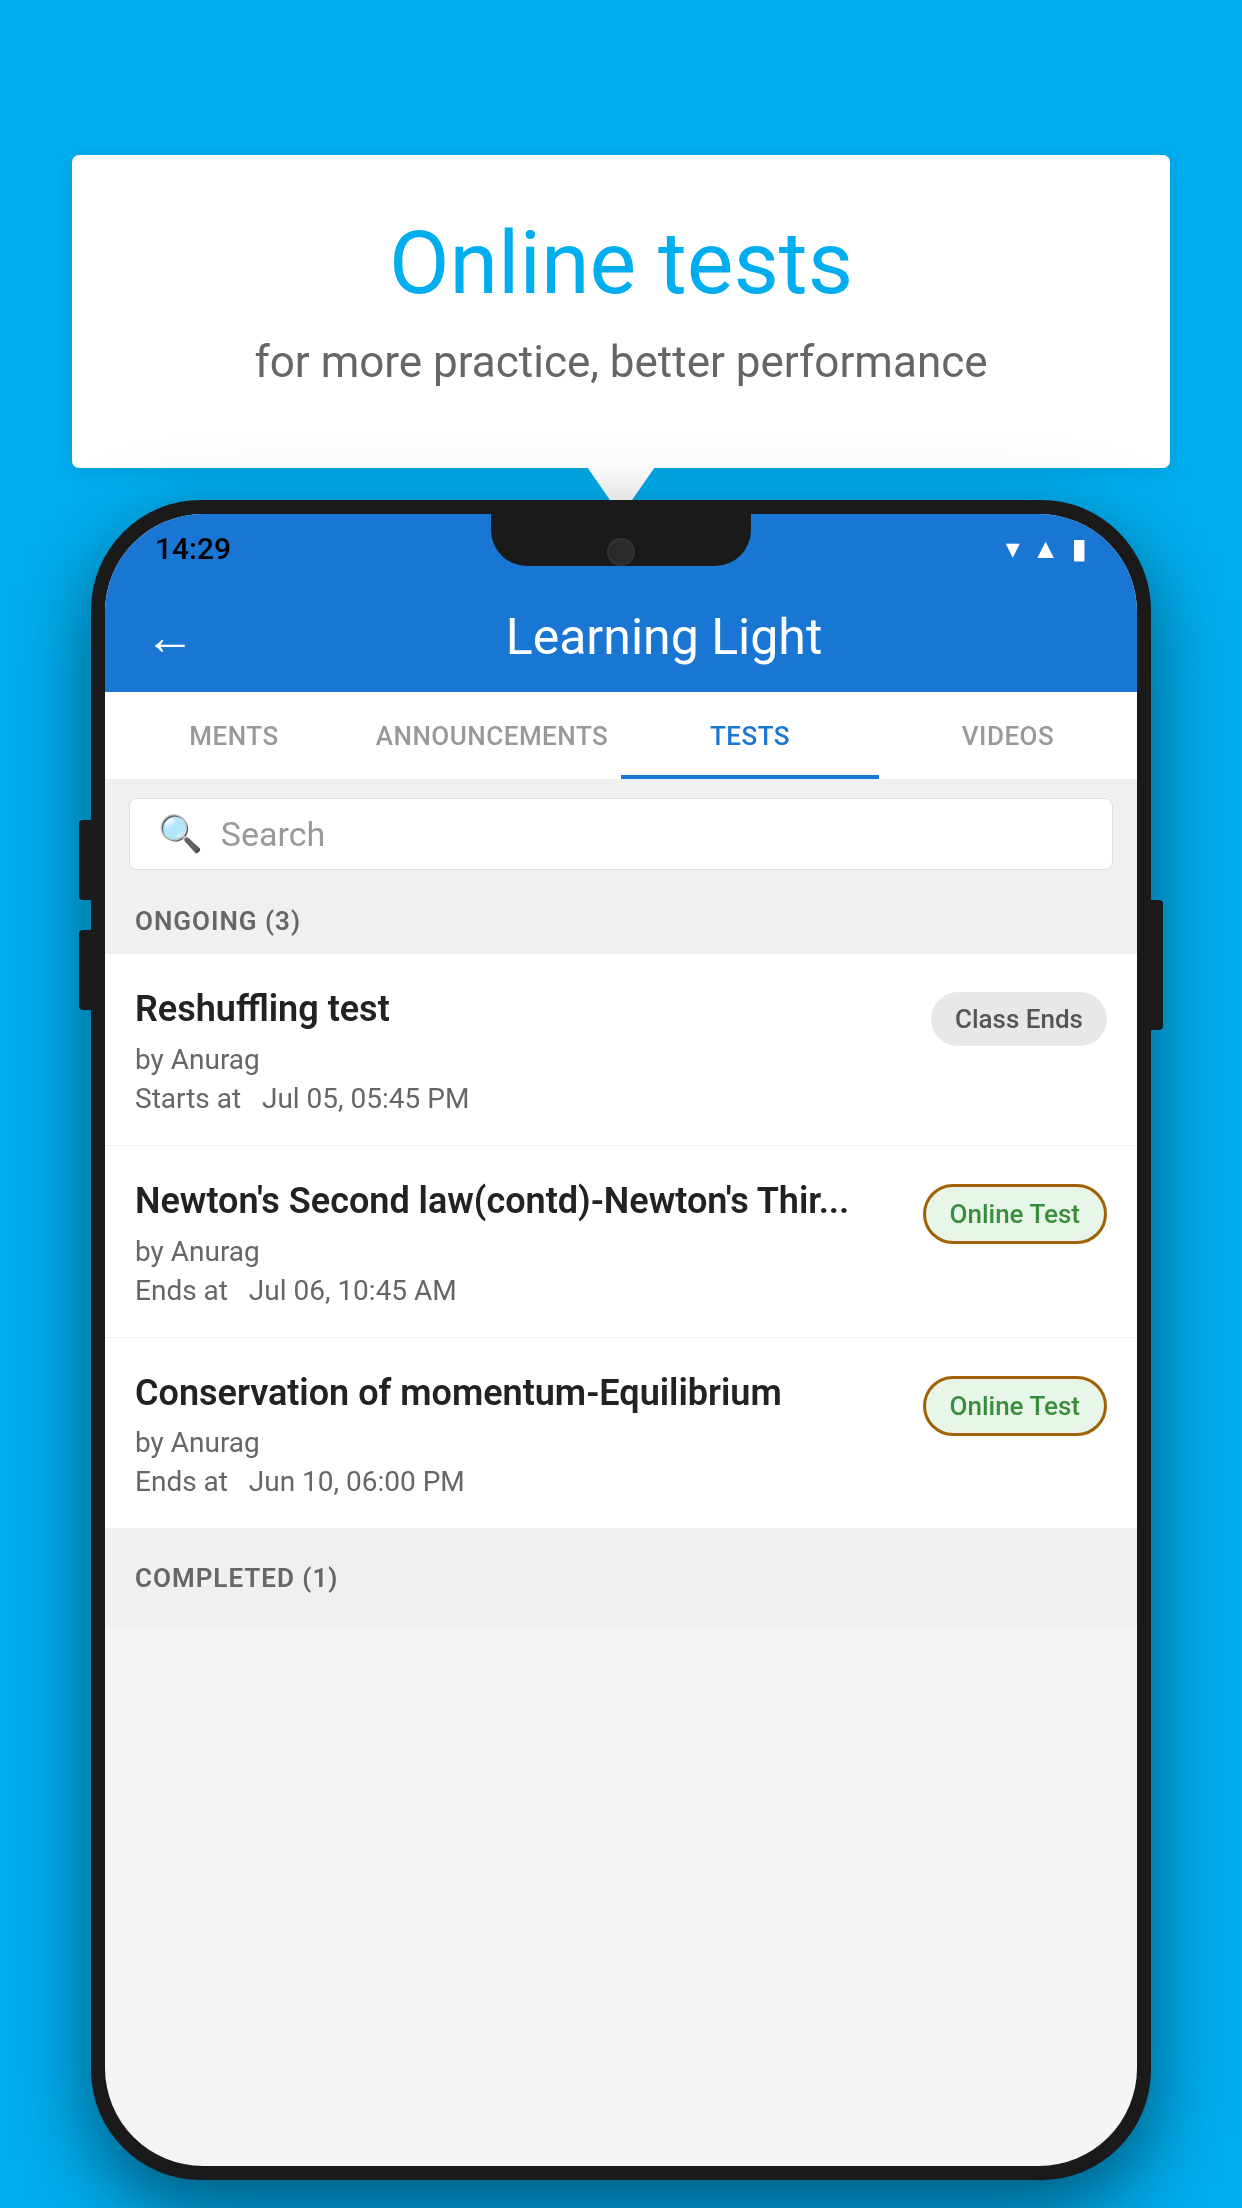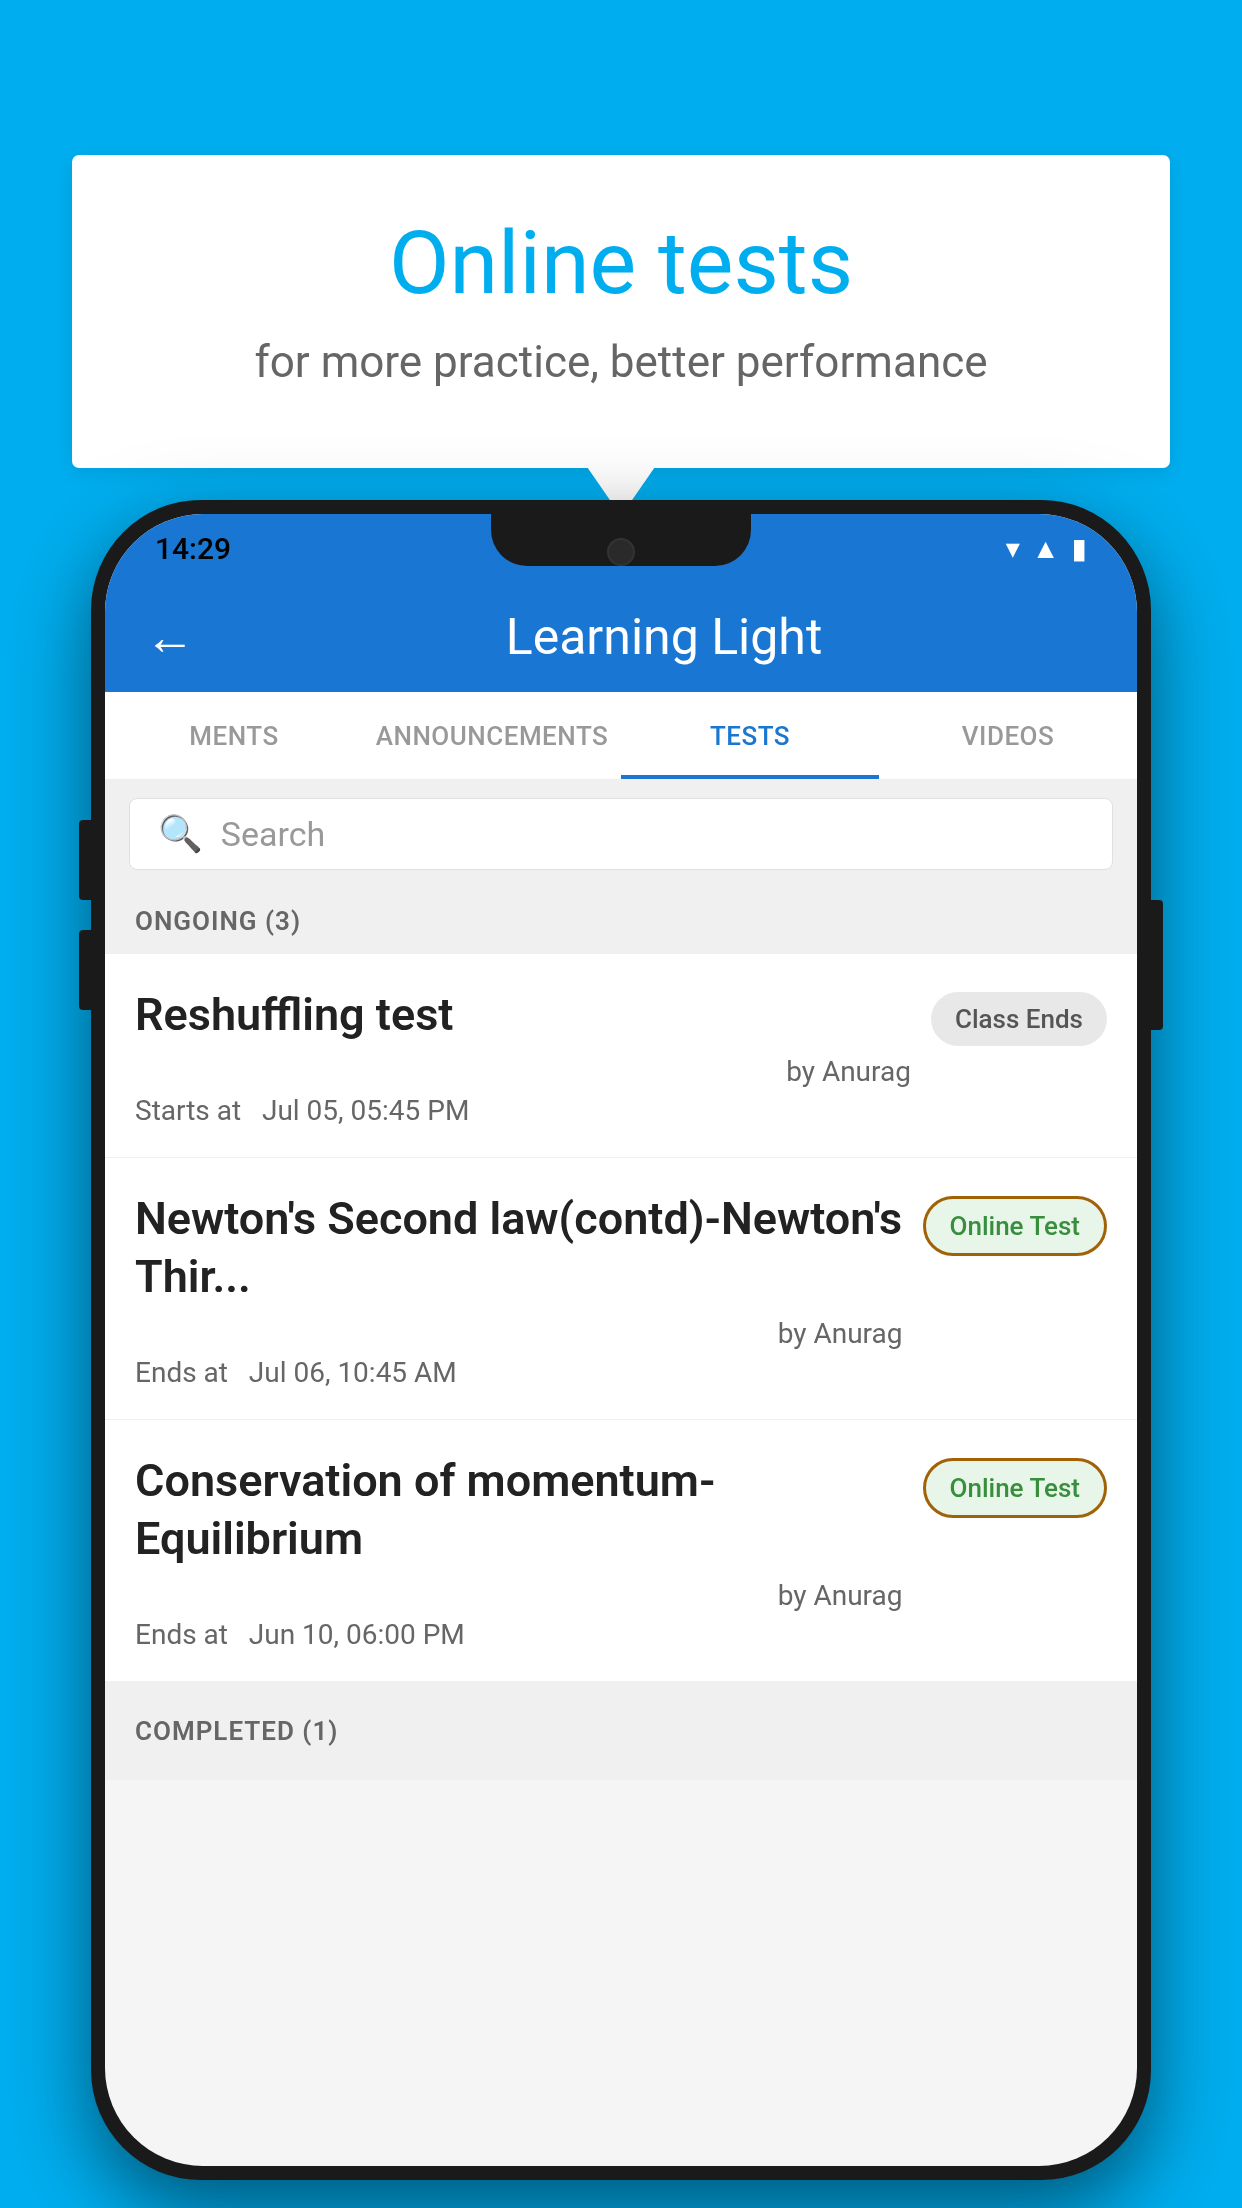--- a/index.html
+++ b/index.html
@@ -250,32 +250,31 @@
       align-items: flex-start;
       justify-content: space-between;
       gap: 20px;
     }
 
     .test-info {
       flex: 1;
     }
 
     .test-name {
-      font-size: 45px;
+      font-size: 36px;
       font-weight: 600;
       color: #222;
       margin-bottom: 10px;
       line-height: 1.3;
     }
 
     .test-author {
       font-size: 28px;
       color: #666;
       margin-bottom: 6px;
-      text-align: right;
     }
 
     .test-time {
       font-size: 28px;
       color: #666;
     }
 
     .test-badge {
       border-radius: 30px;
       padding: 12px 24px;

